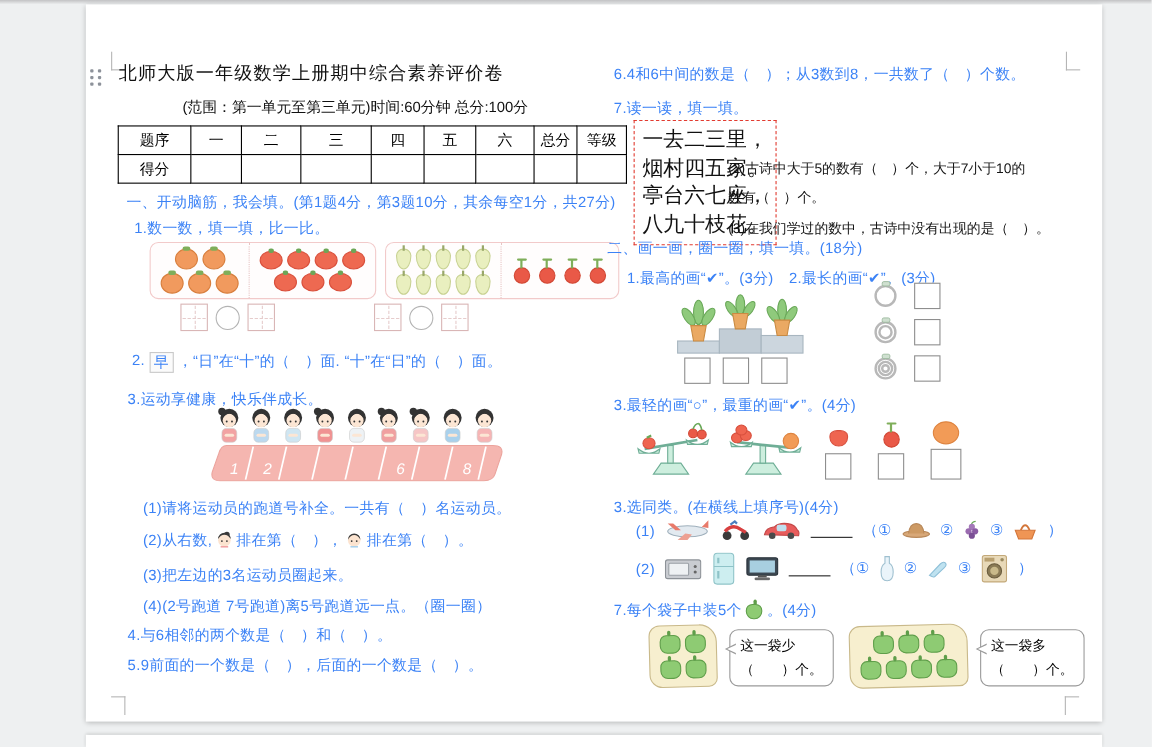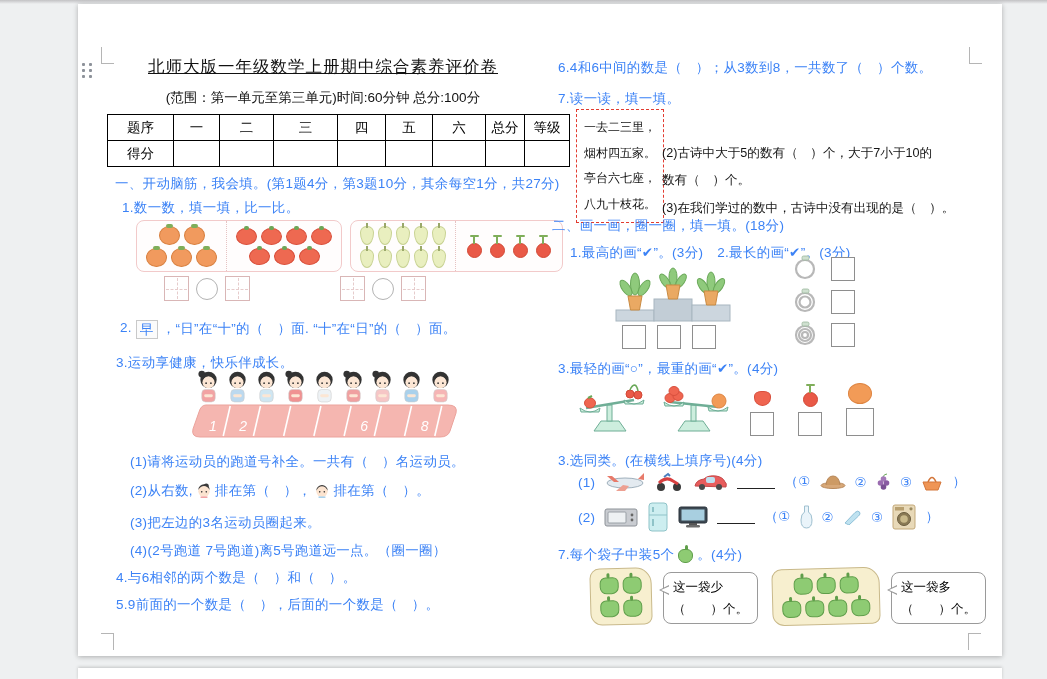--- a/index.html
+++ b/index.html
@@ -11,21 +11,21 @@
   .abs{position:absolute;}
   .mark{position:absolute;width:12px;height:16px;}
   .mk-tl{left:23px;top:43px;border-left:1px solid #b5b5b5;border-bottom:1px solid #b5b5b5;}
   .mk-tr{left:891px;top:43px;border-left:1px solid #b5b5b5;border-bottom:1px solid #b5b5b5;}
   .mk-bl{left:23px;top:629px;border-right:1px solid #b5b5b5;border-top:1px solid #b5b5b5;}
   .mk-br{left:890px;top:629px;border-left:1px solid #b5b5b5;border-top:1px solid #b5b5b5;}
   .handle{position:absolute;left:4px;top:59px;display:grid;grid-template-columns:4px 4px;grid-gap:3px;cursor:move;}
   .handle i{width:3px;height:3px;background:#8d929a;border-radius:1px;}
   .t{font-size:13.5px;color:#3b82f6;white-space:nowrap;letter-spacing:.3px;}
   .t12{font-size:12.6px;color:#141414;white-space:nowrap;}
-  .title{font-size:16.5px;color:#111;text-align:center;width:430px;letter-spacing:1px;text-decoration:underline;}
+  .title{font-size:16.5px;color:#111;width:430px;letter-spacing:1px;}
   .subtitle{font-size:13.5px;color:#111;text-align:center;width:430px;}
   table.score{border-collapse:collapse;width:426px;table-layout:fixed;}
   table.score td{border:1px solid #000;height:25px;text-align:center;font-size:13.5px;padding:0;}
   .fruitbox{display:flex;border:1px solid #f2caca;border-radius:8px;background:#fffdfd;align-items:stretch;}
   .fb-half{display:flex;flex-direction:column;align-items:center;justify-content:center;padding:2px 7px;}
   .fb-div{border-left:1px dotted #e6c3c3;}
   .fruit-row{display:flex;justify-content:center;}
   .f-persimmon{width:19px;height:17px;border-radius:50%;background:#f19a5e;border:1px solid #d87f3e;position:relative;margin:2px 2px 1px;}
   .f-persimmon::before{content:'';position:absolute;top:-3px;left:6px;width:7px;height:4px;background:#7fae5a;border-radius:2px;}
   .f-tomato{width:19px;height:15px;border-radius:50%;background:#ee6951;border:1px solid #d9503c;position:relative;margin:2px 2px 1px;}
@@ -37,21 +37,21 @@
   .f-cherry::after{content:'';position:absolute;top:-9px;left:2px;width:9px;height:2px;background:#7fae5a;border-radius:1px;}
   .tian{width:23px;height:23px;border:1px solid #d9b6b6;position:relative;background:#fff;display:inline-block;}
   .tian::before{content:'';position:absolute;left:1px;right:1px;top:50%;border-top:1px dashed #e6cccc;}
   .tian::after{content:'';position:absolute;top:1px;bottom:1px;left:50%;border-left:1px dashed #e6cccc;}
   .cmp-circle{width:20px;height:20px;border:1px solid #b3b3b3;border-radius:50%;display:inline-block;background:#fff;}
   .cmpgroup{display:flex;align-items:center;gap:7px;}
   .charbox{display:inline-block;border:1px solid #c9c9c9;background:#fbfbfb;padding:0 3px;line-height:17px;font-size:13.5px;}
   .ansq{width:24px;height:24px;border:1.5px solid #8e8e8e;background:#fff;display:inline-block;box-sizing:border-box;}
   .ansq.big{width:28px;height:28px;}
   .blank{display:inline-block;width:38px;height:13px;border-bottom:1px solid #222;}
-  .poembox{border:1.5px dashed #e23b30;padding:5px 7px;line-height:25.5px;font-size:12px;color:#111;background:#fff;white-space:nowrap;}
+  .poembox{border:1.5px dashed #e23b30;padding:5px 7px;line-height:25.5px;font-size:19px;color:#111;background:#fff;white-space:nowrap;}
   .flexrow{display:flex;}
   .pepper{width:17px;height:15px;background:#8ecb73;border:1px solid #5f9e4a;border-radius:6px 6px 7px 7px;position:relative;margin:5px 2px 1px;display:inline-block;}
   .pepper::before{content:'';position:absolute;top:-5px;left:6px;width:3px;height:5px;background:#5f9e4a;border-radius:2px;}
   .pepper.sm{width:13px;height:12px;margin:3px 2px 0;}
   .bagwrap{display:flex;align-items:flex-start;margin-right:14px;}
   .bag{background:#f7efcf;border:1.5px solid #c9b98a;border-radius:10px 16px 8px 12px;padding:3px 7px 6px;transform:rotate(-1.5deg);}
   .bubble{background:#fff;border:1.5px solid #9a9a9a;border-radius:8px;padding:3px 9px;font-size:12.5px;line-height:22px;position:relative;margin-left:11px;margin-top:4px;white-space:nowrap;}
   .bubble::before{content:'';position:absolute;left:-10px;top:12px;border:5px solid transparent;border-right:10px solid #9a9a9a;}
   .bubble::after{content:'';position:absolute;left:-7px;top:13px;border:4px solid transparent;border-right:9px solid #fff;}
   .spiralrow{display:flex;align-items:center;margin-bottom:4px;}

